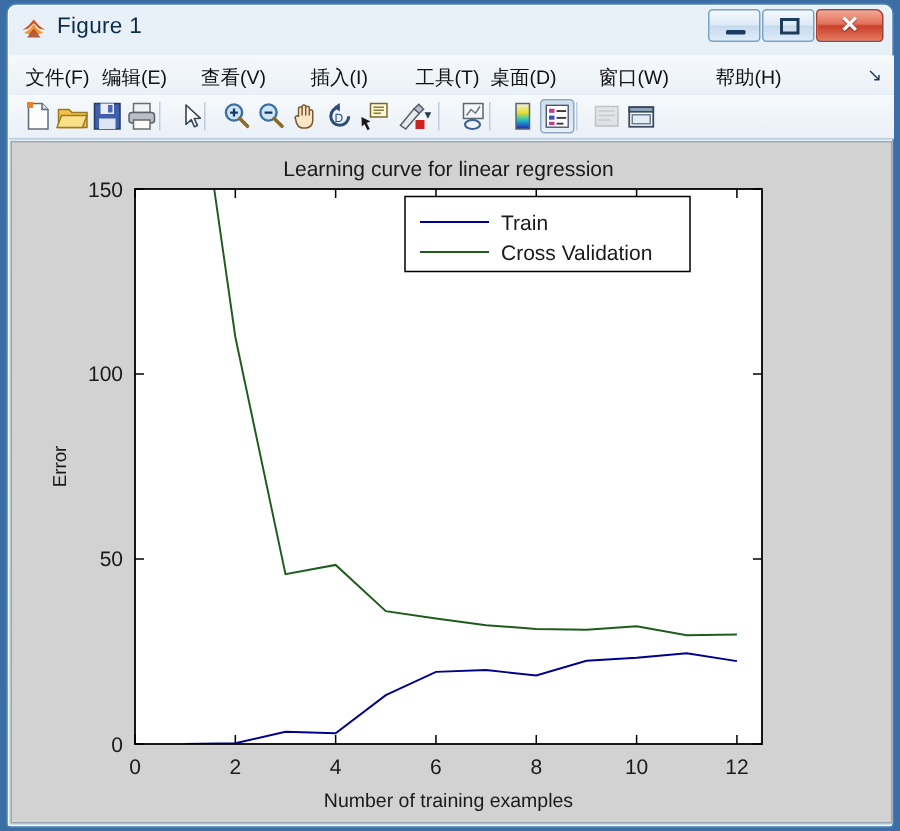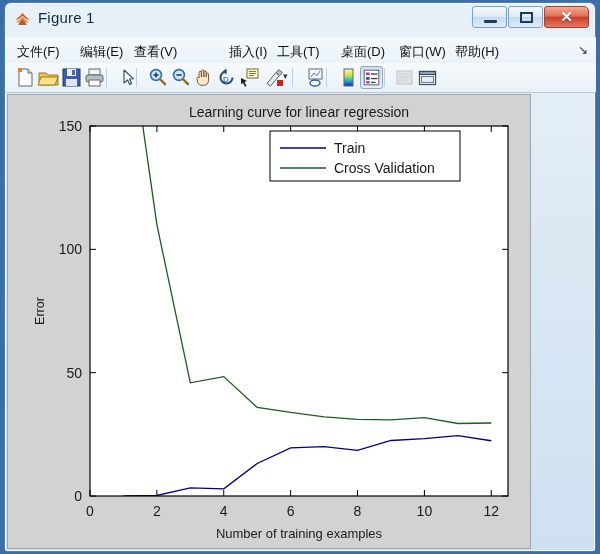--- a/index.html
+++ b/index.html
@@ -145,21 +145,21 @@
     position: absolute;
     top: 5px;
     width: 1px; height: 19px;
     background: #c0cedd;
   }
 
   
   #figure {
     position: absolute;
     left: 2px; top: 91px;
-    width: 524px; height: 455px;
+    width: 588px; height: 455px;
     background: #d2d2d2;
     border: 1px solid #9aa7b3;
     box-sizing: border-box;
     overflow: hidden;
   }
   #plotsvg { display: block; }
 </style>
 </head>
 <body>
 
@@ -179,27 +179,27 @@
     <div class="winbtn" id="btn-max">
       <span class="glyph-max"></span>
     </div>
     <div class="winbtn" id="btn-close">
       <span class="glyph-close">✕</span>
     </div>
   </div>
 
   <div id="menubar">
     <div class="menu-item" style="left:6px">文件(F)</div>
-    <div class="menu-item" style="left:69px">编辑(E)</div>
+    <div class="menu-item" style="left:57px">编辑(E)</div>
     <div class="menu-item" style="left:123px">查看(V)</div>
-    <div class="menu-item" style="left:218px">插入(I)</div>
+    <div class="menu-item" style="left:196px">插入(I)</div>
     <div class="menu-item" style="left:266px">工具(T)</div>
-    <div class="menu-item" style="left:330px">桌面(D)</div>
+    <div class="menu-item" style="left:316px">桌面(D)</div>
     <div class="menu-item" style="left:388px">窗口(W)</div>
-    <div class="menu-item" style="left:444px">帮助(H)</div>
+    <div class="menu-item" style="left:466px">帮助(H)</div>
     <div id="menu-overflow">↘</div>
   </div>
 
   <div id="toolbar">
 
     <div class="tbsep" style="left:100px"></div>
     <div class="tbsep" style="left:130px"></div>
     <div class="tbsep" style="left:286px"></div>
     <div class="tbsep" style="left:320px"></div>
     <div class="tbsep" style="left:378px"></div>

